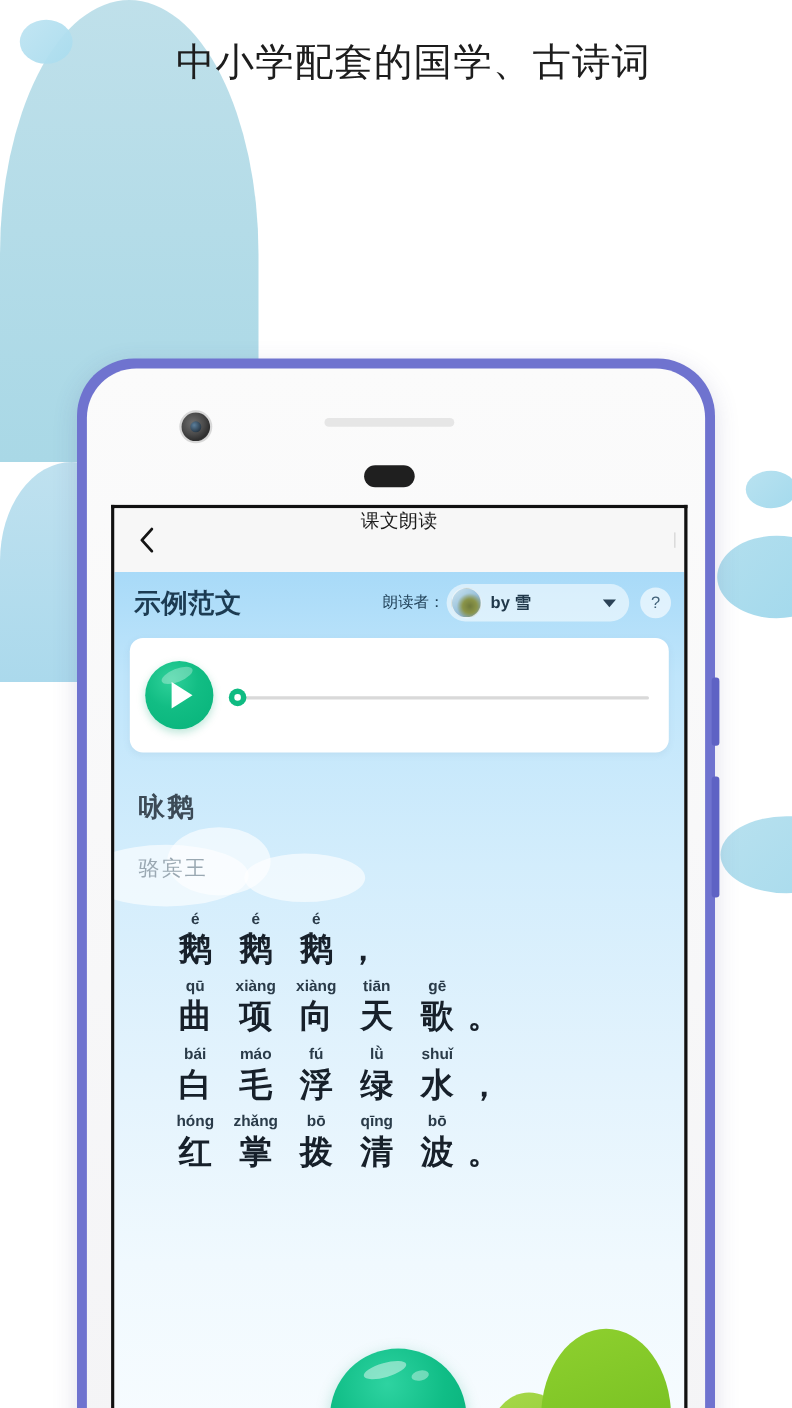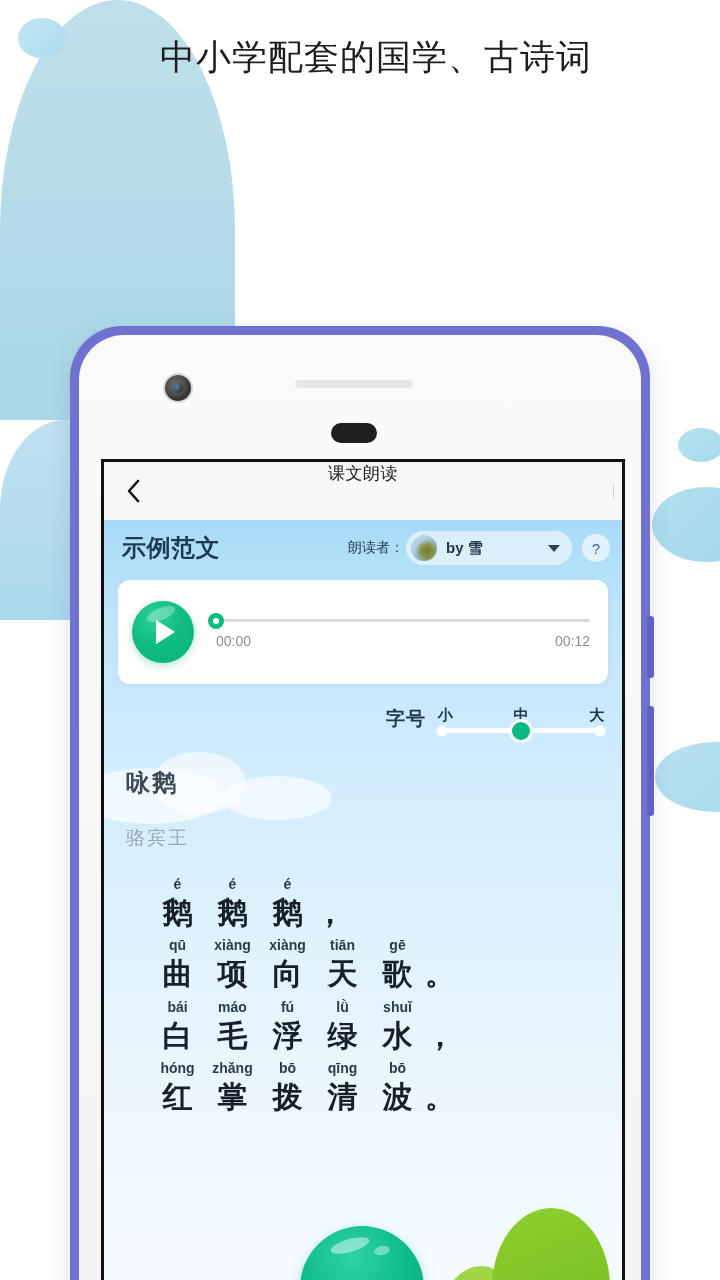--- a/index.html
+++ b/index.html
@@ -553,42 +553,23 @@
         </div>
 
         <div class="player-card">
           <div class="play-btn">
             <div class="play-gloss"></div>
           </div>
           <div class="track-area">
             <div class="track">
               <div class="track-thumb"></div>
             </div>
-            <div class="times">
-              <span>00:00</span>
-              <span>00:12</span>
-            </div>
           </div>
         </div>
 
-        <div class="fontsize-row">
-          <div class="fs-label">字号</div>
-          <div class="fs-slider">
-            <div class="fs-ticks">
-              <span class="fs-tick t0">小</span>
-              <span class="fs-tick t1">中</span>
-              <span class="fs-tick t2">大</span>
-            </div>
-            <div class="fs-rail">
-              <div class="fs-dot d0"></div>
-              <div class="fs-dot d2"></div>
-              <div class="fs-thumb"></div>
-            </div>
-          </div>
-        </div>
 
         <div class="cloud cloud-a"></div>
         <div class="cloud cloud-b"></div>
         <div class="cloud cloud-c"></div>
 
         <div class="poem">
           <div class="poem-title">咏鹅</div>
           <div class="poem-author">骆宾王</div>
           <div class="poem-lines">
               <div class="poem-line">

